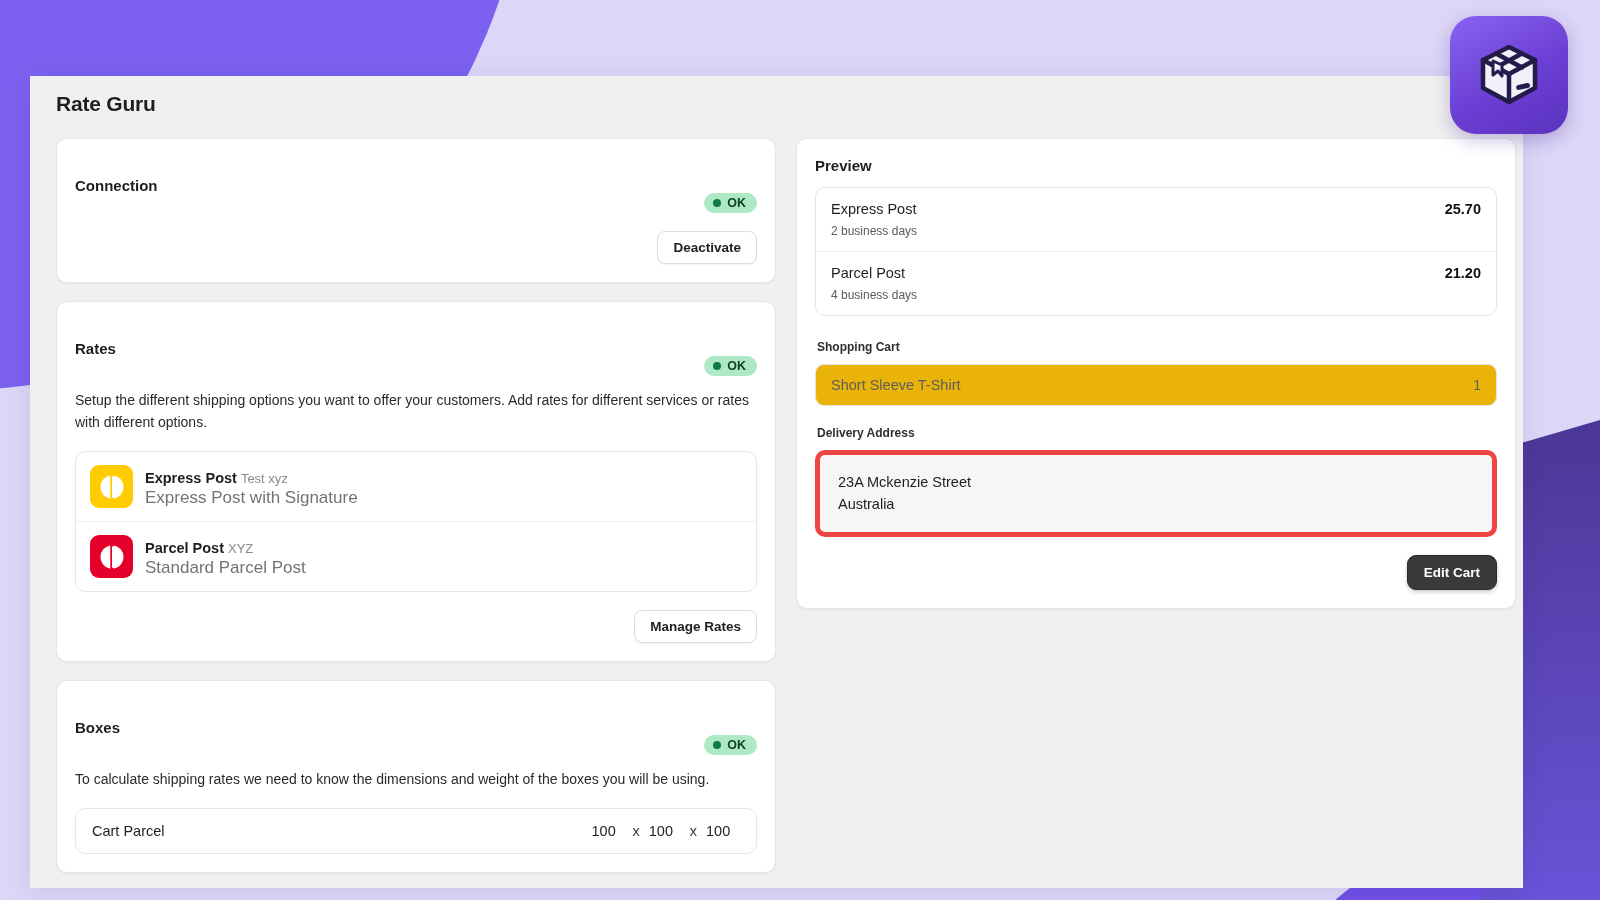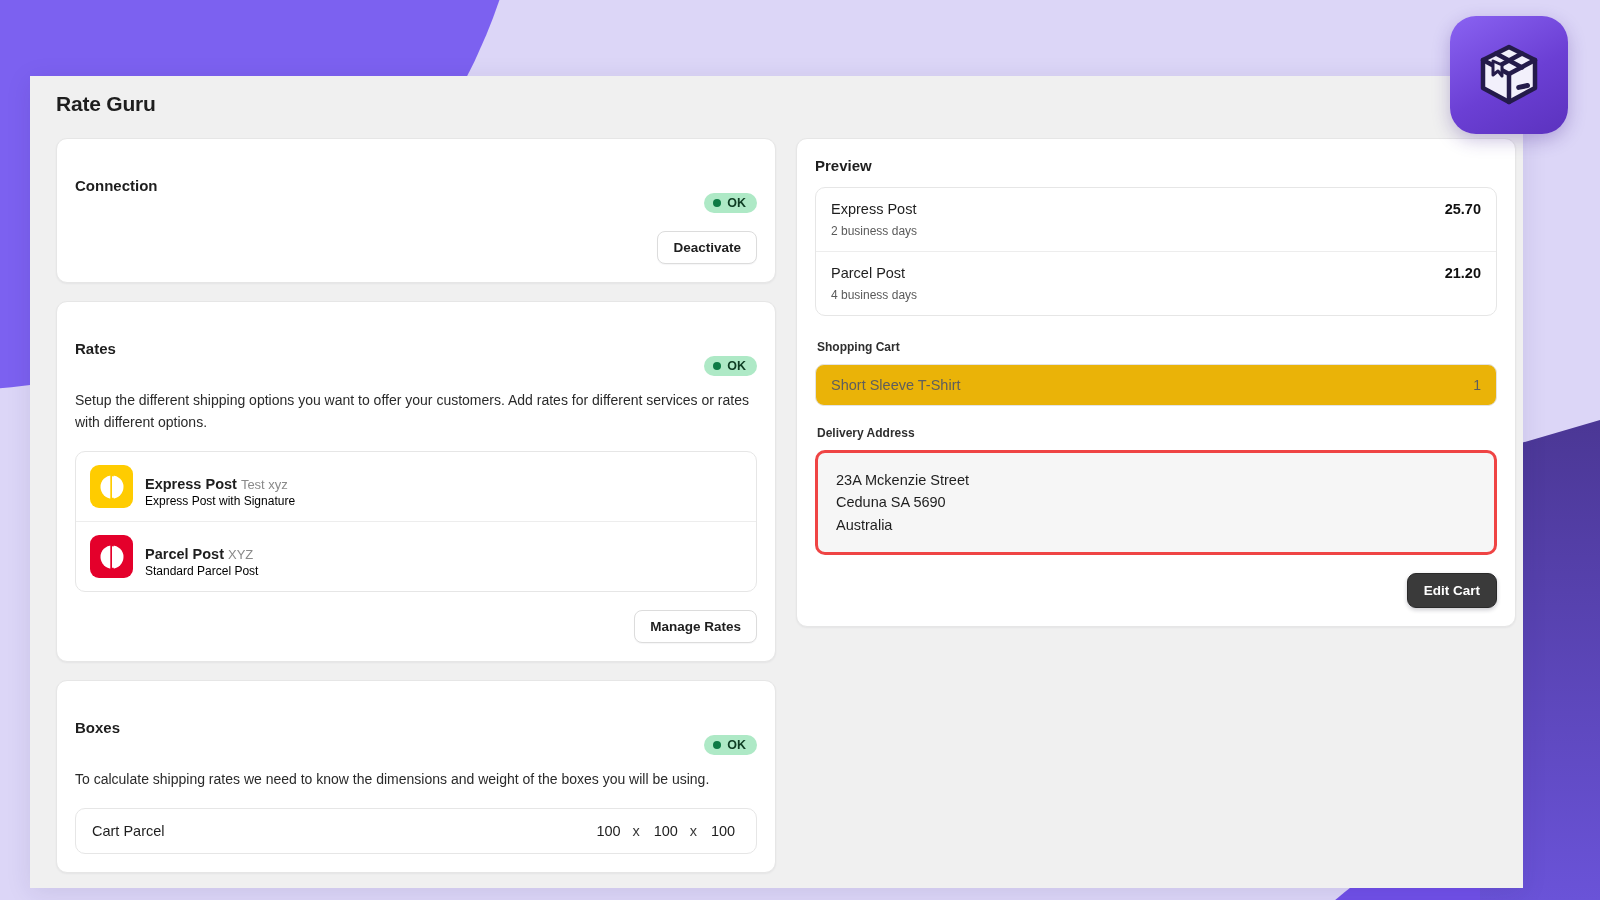--- a/index.html
+++ b/index.html
@@ -129,21 +129,21 @@
     width: 43px; height: 43px; flex: none;
     border-radius: 9px;
     display: flex; align-items: center; justify-content: center;
   }
   .logo svg { display: block; }
 
   .rate-lines { min-width: 0; }
   .rate-l1 { font-size: 14.5px; color: #1E1E1E; }
   .rate-l1 b { font-weight: bold; }
   .rate-l1 span { color: #8A8A8A; font-weight: normal; margin-left: 4px; font-size: 13px;}
-  .rate-l2 { font-size: 12px; color: #000000; margin-top: 1px; }
+  .rate-l2 { font-size: 17px; color: #737373; margin-top: 1px; }
 
   
   .section-label {
     font-size: 12px; font-weight: bold; color: #2F2F2F;
     margin: 0 0 10px 2px;
   }
   .preview-box {
     border: 1px solid #E6E6E6;
     border-radius: 10px;
     overflow: hidden;
@@ -163,38 +163,38 @@
     border-radius: 9px;
     background: #eab308;
     padding: 12px 15px;
     display: flex; justify-content: space-between; align-items: center;
     margin-bottom: 20px;
   }
   .field-text { font-size: 14.5px; color: #5E5E5E; }
   .field-qty  { font-size: 14px; color: #5E5E5E; }
 
   .address-box {
-    border: 3px solid #ef4444;
+    border: 5px solid #ef4444;
     background: #F6F6F6;
     border-radius: 10px;
     padding: 16px 18px;
   }
   .address-line { font-size: 14.5px; color: #1E1E1E; line-height: 1.55; }
 
   
   .box-row {
     border: 1px solid #E6E6E6;
     border-radius: 10px;
     padding: 14px 16px;
     margin-top: 18px;
     display: flex; justify-content: space-between; align-items: center;
   }
   .box-name { font-size: 14.5px; color: #1E1E1E; }
   .box-dims { font-size: 14.5px; color: #1E1E1E; display: flex; align-items: baseline; }
-  .box-dims .d { min-width: 34px; text-align: center; }
+  .box-dims .d { min-width: 34px; text-align: left; }
   .box-dims .x { color: #3A3A3A; margin: 0 9px 0 7px; }
 
   
   .app-icon {
     position: absolute;
     right: 32px; top: 16px;
     width: 118px; height: 118px;
     border-radius: 26px;
     background: linear-gradient(150deg,#8A63F2 0%, #6B3FD4 55%, #5B32BE 100%);
     z-index: 5;
@@ -345,21 +345,20 @@
 
         <div class="section-label">Shopping Cart</div>
         <div class="field">
           <span class="field-text">Short Sleeve T-Shirt</span>
           <span class="field-qty">1</span>
         </div>
 
         <div class="section-label">Delivery Address</div>
         <div class="address-box">
           <div class="address-line">23A Mckenzie Street</div>
-          <div class="address-line">Ceduna SA 5690</div>
           <div class="address-line">Australia</div>
         </div>
 
         <div class="btn-row">
           <button class="btn btn-dark">Edit Cart</button>
         </div>
       </div>
     </div>
 
   </div>

